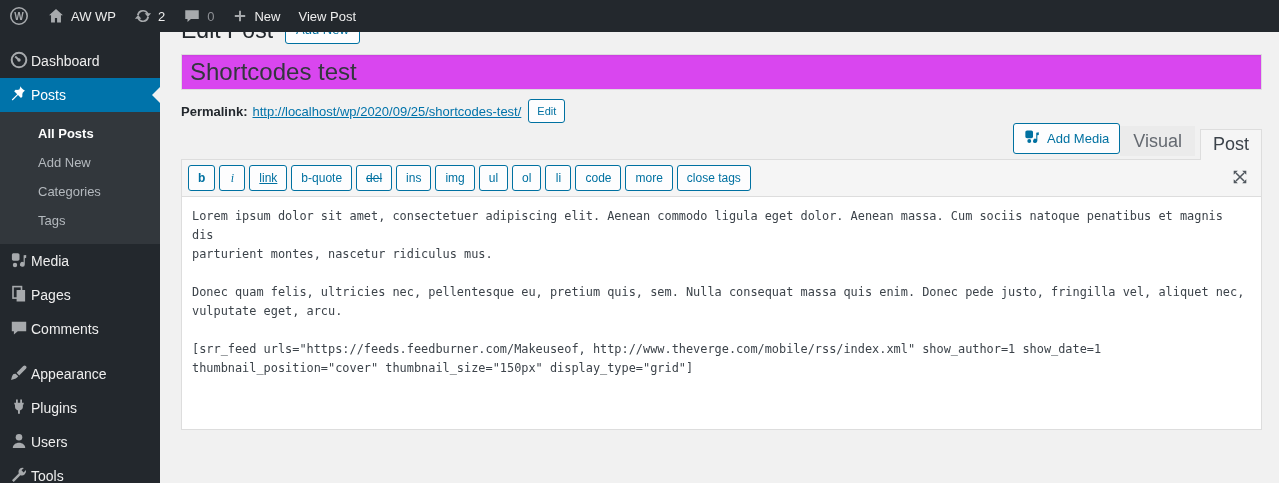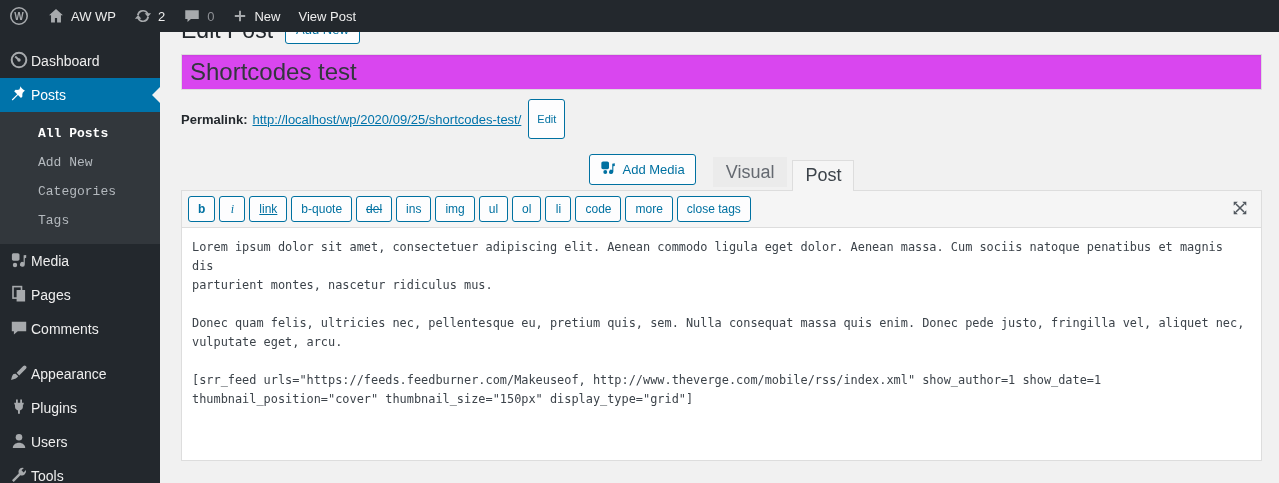--- a/index.html
+++ b/index.html
@@ -36,21 +36,21 @@
   .menu-item svg { flex:0 0 auto; }
   .menu-item.active { background:#0073aa; color:#ffffff; }
   .menu-item.active .notch {
     position:absolute; right:0; top:50%; transform:translateY(-50%);
     width:0; height:0;
     border-top:8px solid transparent; border-bottom:8px solid transparent;
     border-right:8px solid #f1f1f1;
   }
   .submenu { background:#32373c; padding:7px 0 9px; }
   .submenu-item {
-    padding:7px 0 7px 38px; font-size:13px; color:#b4b9be; cursor:pointer;font-family:Liberation Mono, monospace;
+    padding:7px 0 7px 38px; font-size:13px; color:#b4b9be; cursor:pointer;
   }
   .submenu-item.current { color:#ffffff; font-weight:bold; }
   .menu-sep { height:11px; }
 
   
   .content { margin-left:160px; padding:14px 17px 0 21px; }
 
   .title-row { display:flex; align-items:center; gap:12px; height:32px; }
   h1.page-title { font-size:23px; font-weight:400; color:#23282d; margin:0; line-height:29px; }
   .page-title-action {
@@ -64,27 +64,27 @@
     font-family:"Liberation Sans", sans-serif; font-size:24px; color:#32373c;
     background:#d946ef; border:1px solid #ddd; border-radius:0;
     box-shadow:inset 0 1px 2px rgba(0,0,0,0.07); outline:none;
   }
 
   .permalink-row { margin-top:9px; font-size:13px; color:#23282d; display:flex; align-items:center; }
   .permalink-label { font-weight:bold; margin-right:5px; }
   .permalink-link { color:#0073aa; text-decoration:underline; cursor:pointer; }
   .permalink-link b { font-weight:normal; }
   .permalink-edit-btn {
-    margin-left:7px; padding:0 8px; height:40px; font-size:11px;
+    margin-left:7px; padding:0 8px; height:24px; font-size:11px;
     background:#fdfdfe; border:1px solid #0071a1; border-radius:3px;
     color:#0071a1; cursor:pointer; font-family:"Liberation Sans", sans-serif;
   }
 
   
-  .editor-top { margin-top:15px; display:flex; justify-content:center; align-items:flex-end;gap:17px; }
+  .editor-top { display:flex; justify-content:flex-end; align-items:flex-end; }
   .add-media-btn {
     display:inline-flex; align-items:center; gap:6px;
     padding:4px 10px 5px; font-size:13px;
     background:#fdfdfe; border:1px solid #0071a1; border-radius:3px;
     color:#0071a1; cursor:pointer; font-family:"Liberation Sans", sans-serif;
     margin-bottom:5px;
   }
   .editor-tabs { display:flex; align-items:flex-end; }
   .switch-editor {
     padding:4px 12px 5px; font-size:18px; border:1px solid transparent;

